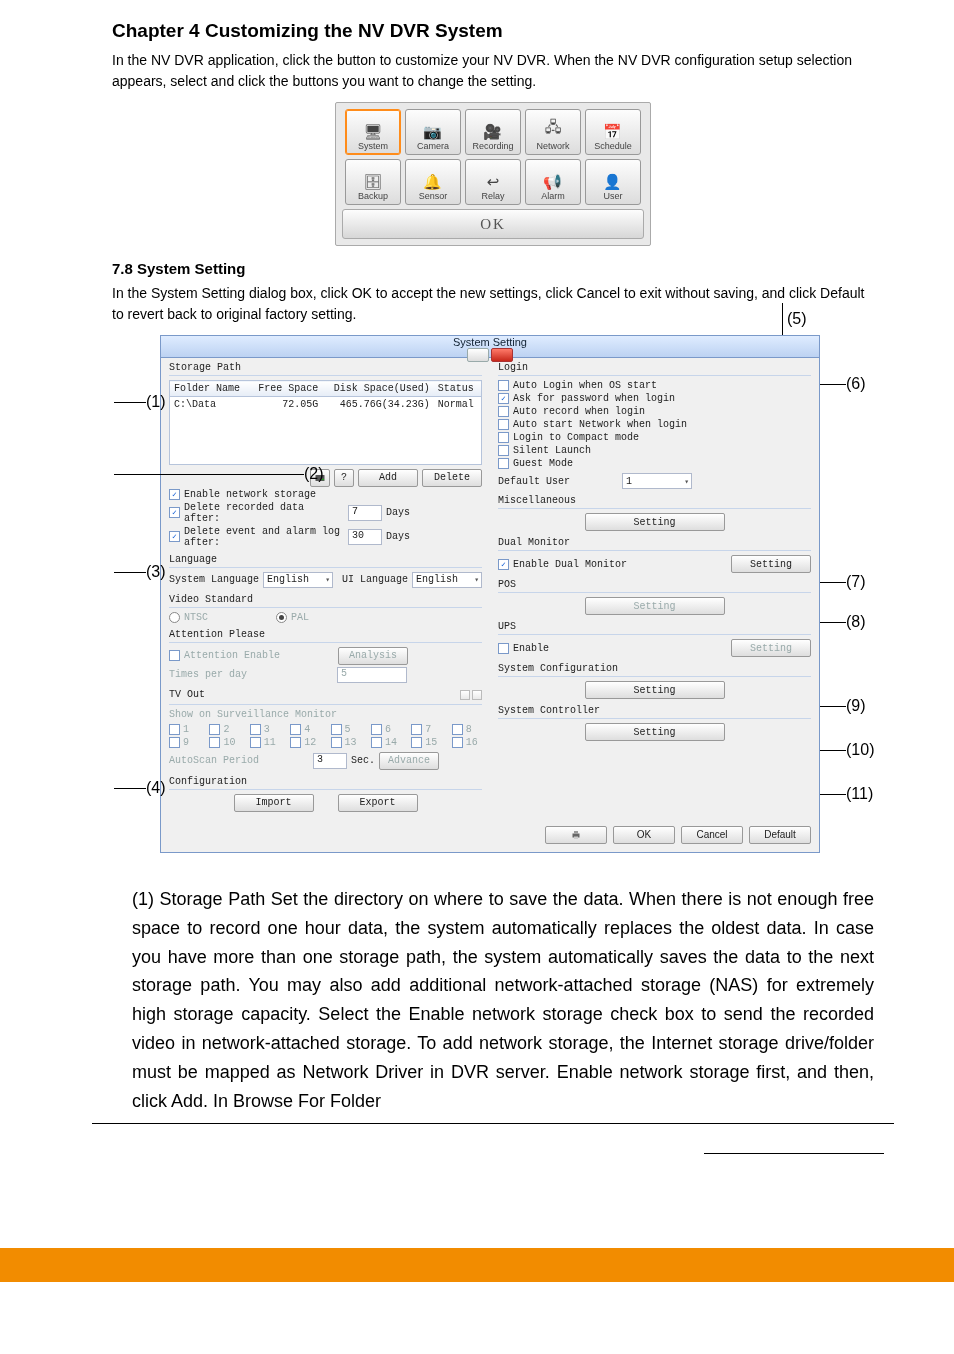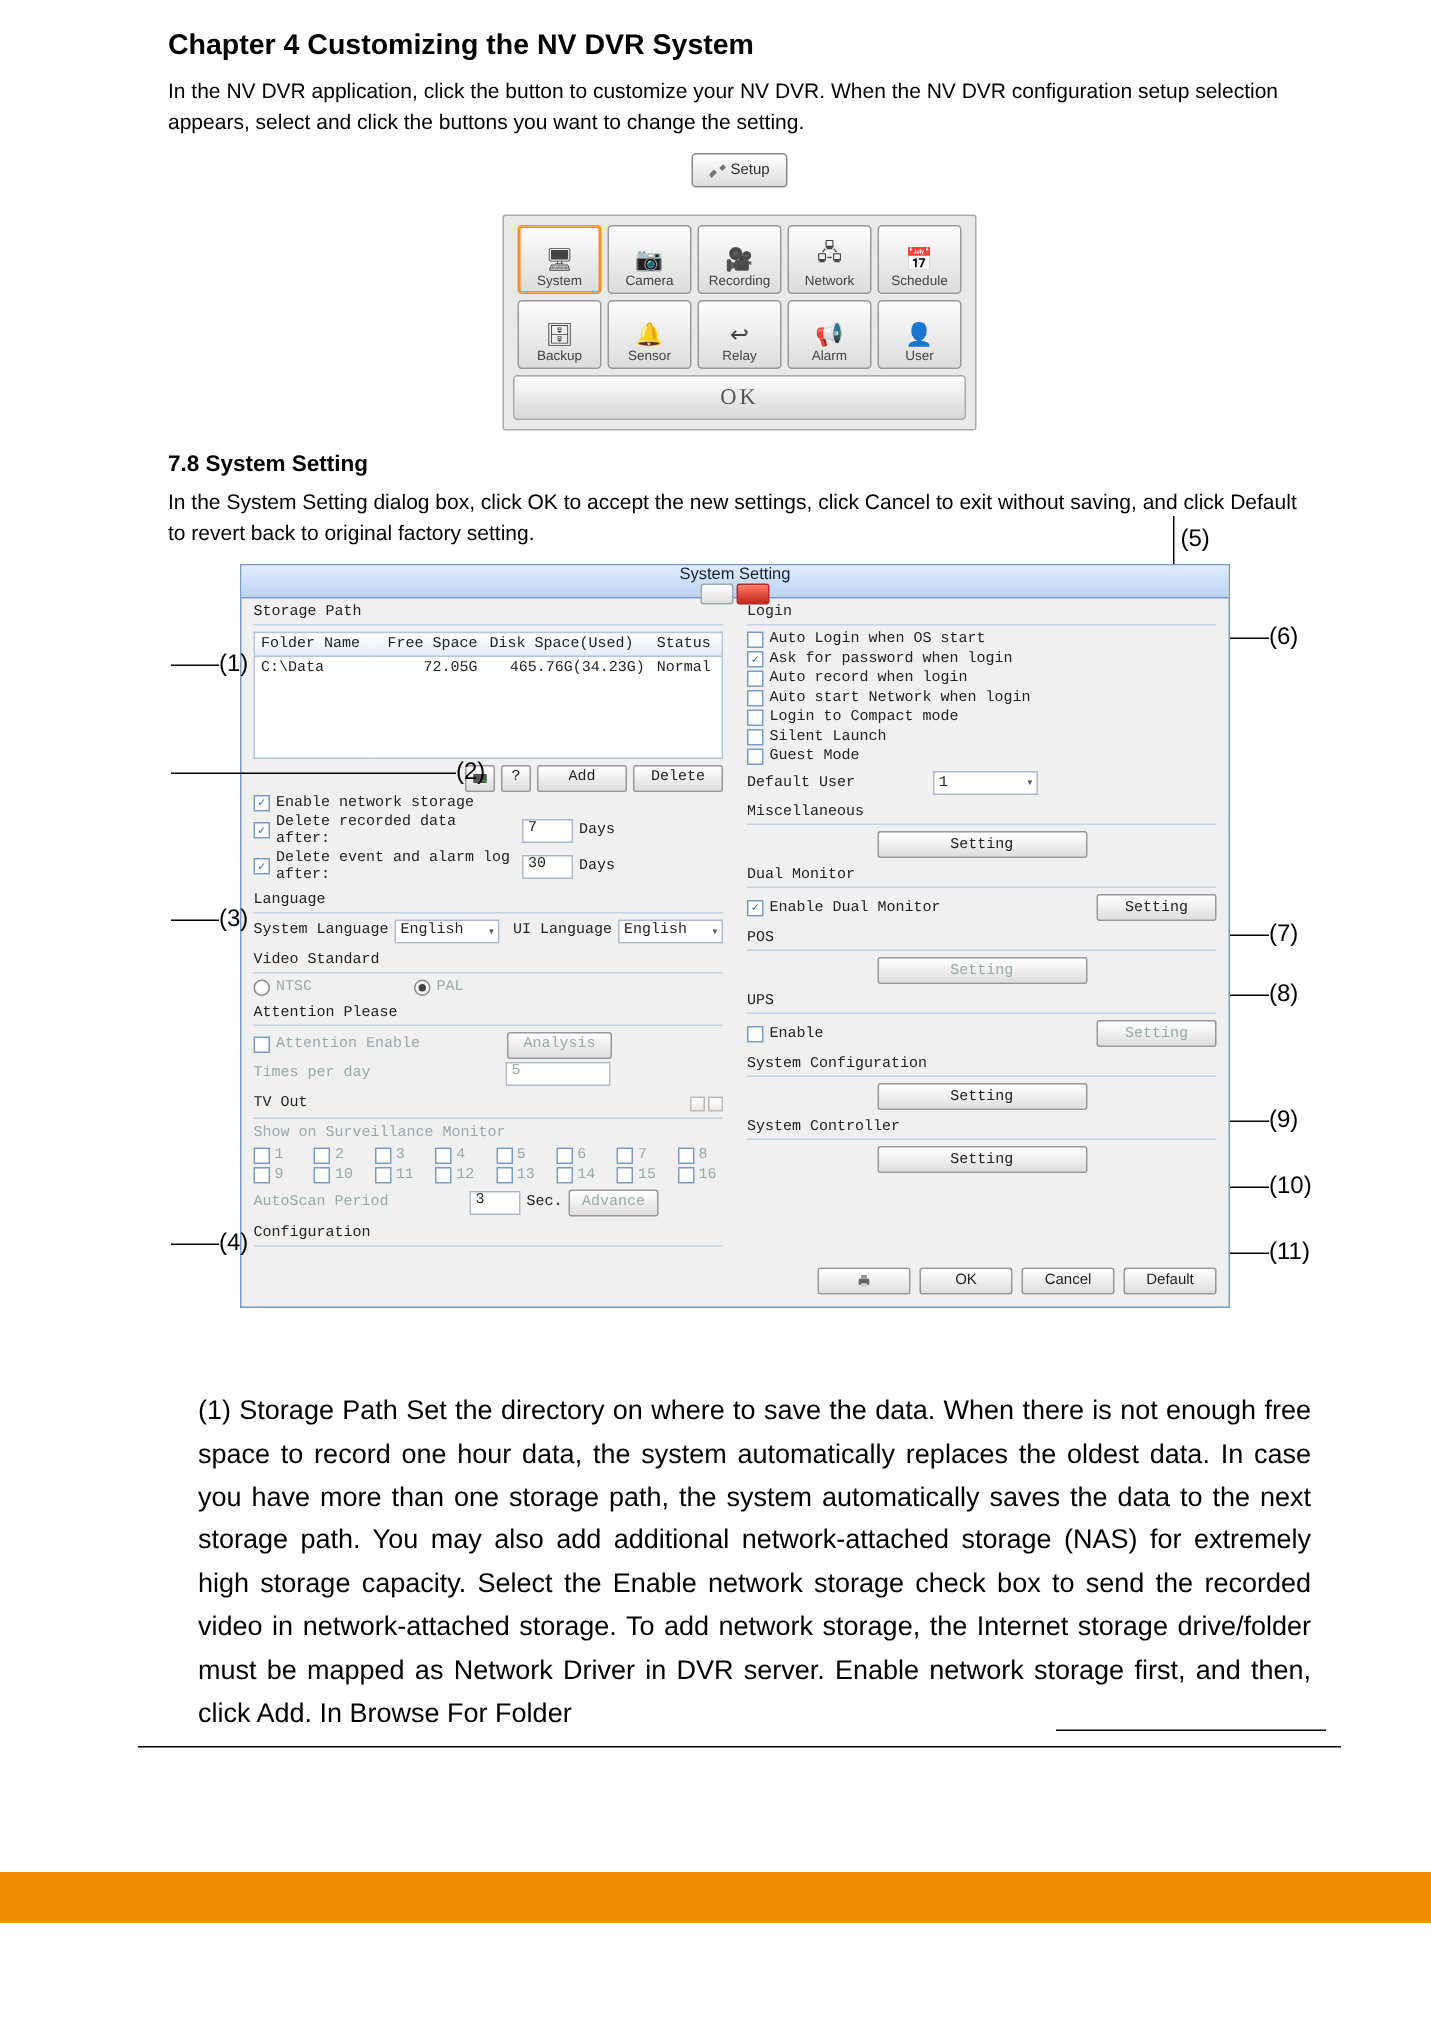--- a/index.html
+++ b/index.html
@@ -106,28 +106,20 @@
 </style>
 </head>
 <body>
 
 <div class="page">
 
   <div class="content-top">
     <div class="section-title">Chapter 4   Customizing the NV DVR System</div>
     <div class="body-text">In the NV DVR application, click the            button to customize your NV DVR. When the NV DVR configuration setup selection appears, select and click the buttons you want to change the setting.</div>
 
-    <div class="chip-wrap">
-      <div class="setup-chip">
-        <svg viewBox="0 0 24 24">
-          <path d="M22 7l-4-4-5 5 4 4 5-5zM3 21l7-7-4-4-7 7 4 4z" fill="#777"></path>
-        </svg>
-        <span>Setup</span>
-      </div>
-    </div>
 
     <div class="tabs-panel">
       <div class="tab-row" id="tabrow1">
           <div class="tab-btn active">
             <span style="font-size:15px">🖥</span>
             <span>System</span>
           </div>
           <div class="tab-btn">
             <span style="font-size:15px">📷</span>
             <span>Camera</span>
@@ -188,21 +180,21 @@
 
         <div class="col">
           <div class="group">
             <div class="group-title">Storage Path</div>
             <div class="divider"></div>
             <table class="stor-table">
               <tbody>
                   <tr>
                 <th>Folder Name</th>
                 <th style="text-align:right">Free Space</th>
-                <th style="text-align:left">Disk Space(Used)</th>
+                <th style="text-align:right">Disk Space(Used)</th>
                 <th>Status</th>
               </tr>
               <tr>
                 <td>C:\Data</td>
                 <td style="text-align:right">72.05G</td>
                 <td style="text-align:right">465.76G(34.23G)</td>
                 <td>Normal</td>
               </tr>
               <tr class="fillrow">
                     <td colspan="4"></td>
@@ -356,20 +348,24 @@
               <span class="txt disabled" style="width:140px">AutoScan Period</span>
               <span class="input" style="width:34px">3</span>
               <span class="txt">Sec.</span>
               <span class="btn dis" style="width:60px">Advance</span>
             </div>
           </div>
 
           <div class="group">
             <div class="group-title">Configuration</div>
             <div class="divider"></div>
+            <div class="row" style="justify-content:center; gap:24px;">
+              <span class="btn" style="width:80px">Import</span>
+              <span class="btn" style="width:80px">Export</span>
+            </div>
           </div>
         </div>
 
         <div class="col">
           <div class="group">
             <div class="group-title">Login</div>
             <div class="divider"></div>
             <div id="login-items">
                 <div class="row">
                   <span class="chk"></span>

